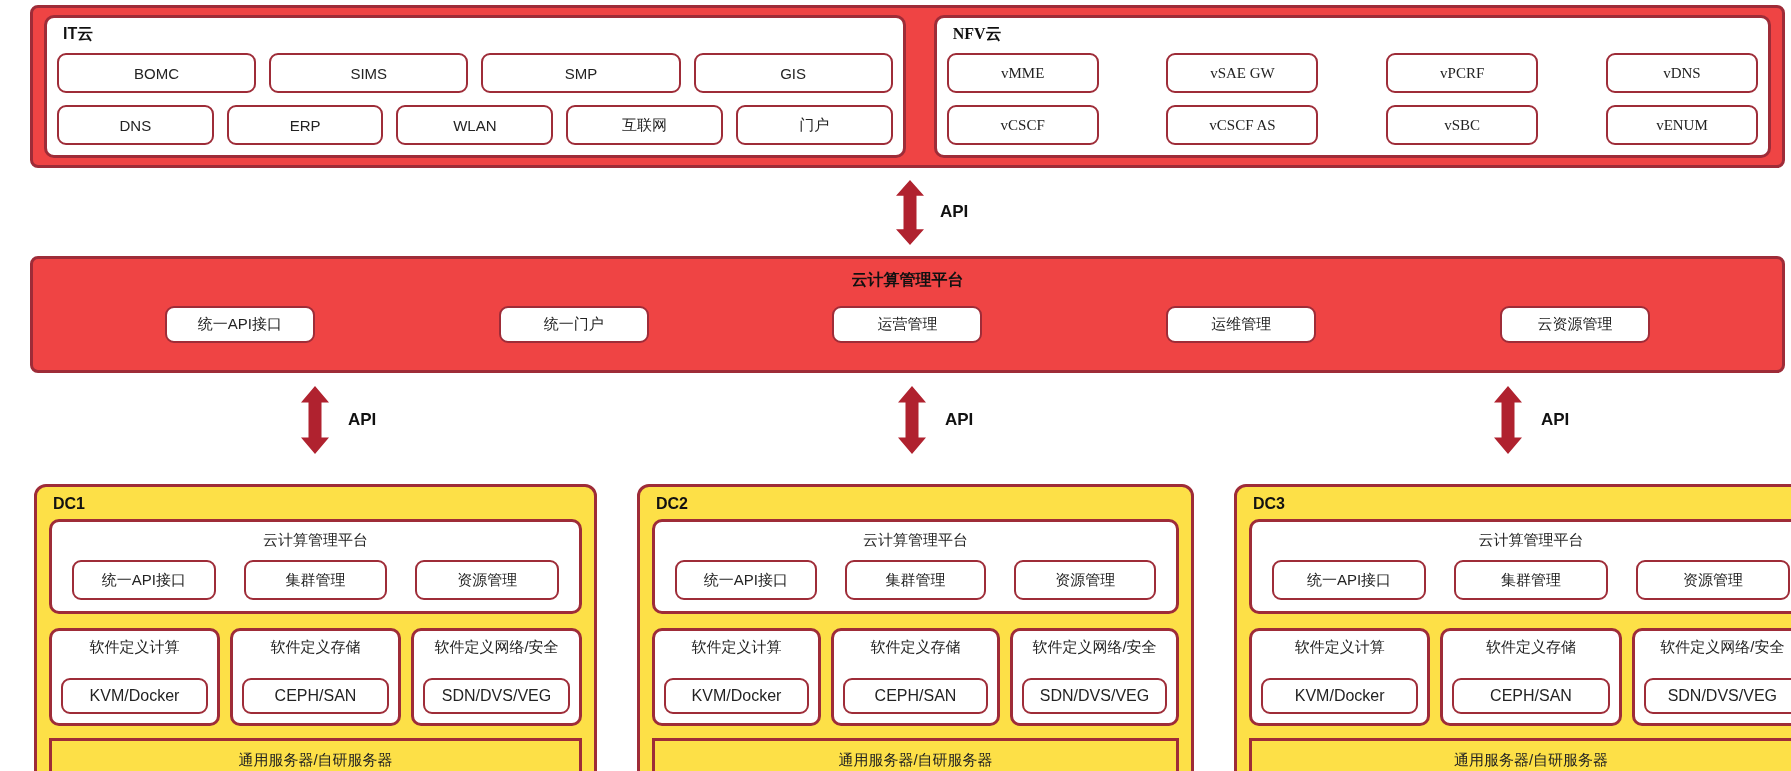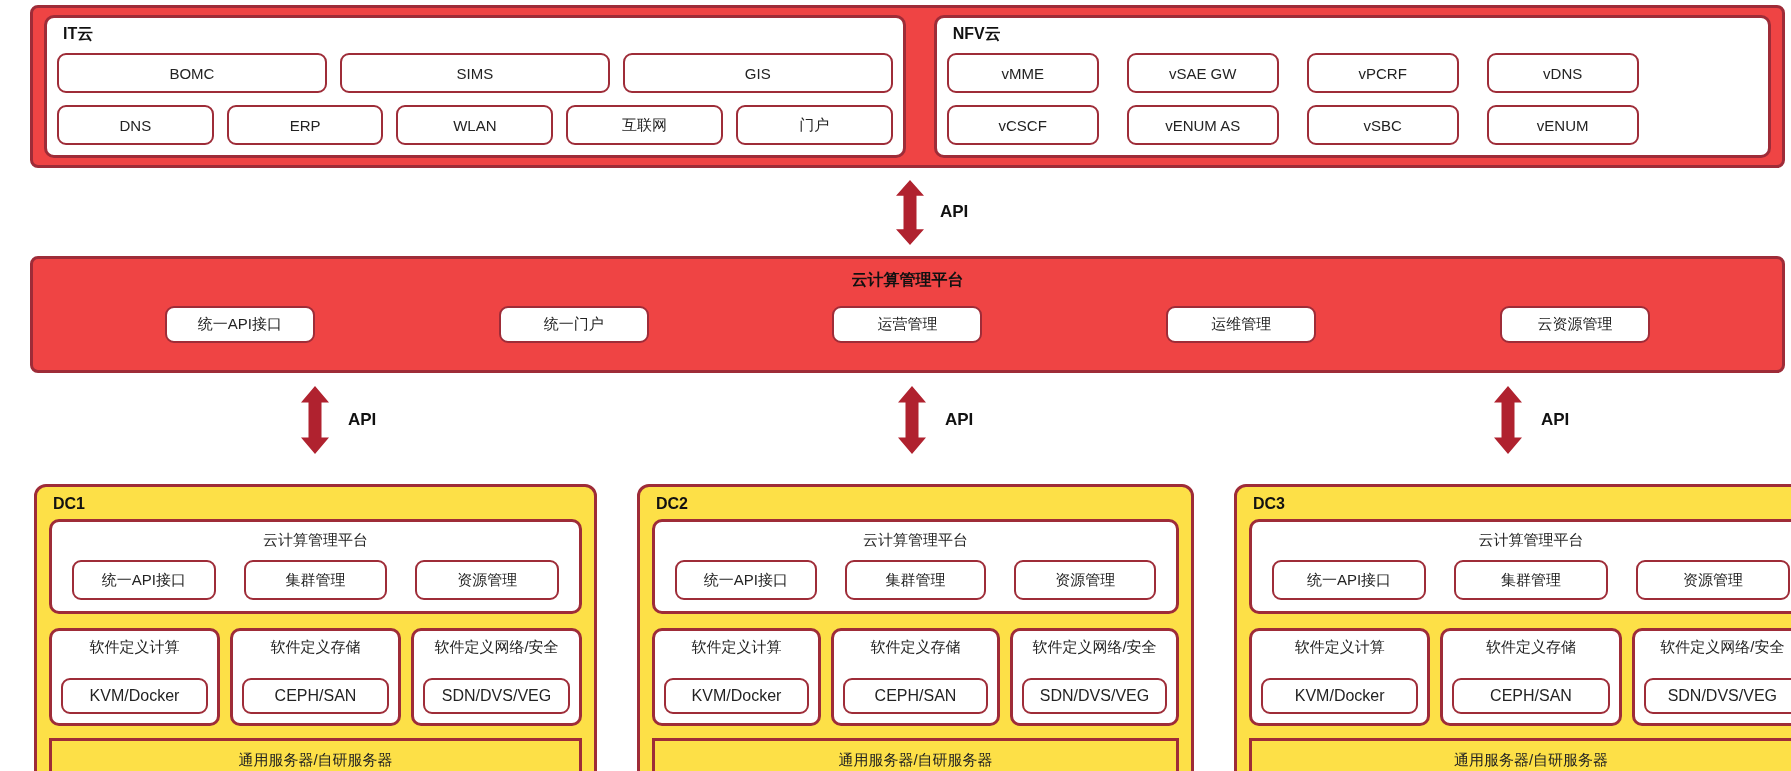--- a/index.html
+++ b/index.html
@@ -24,27 +24,27 @@
   
   #outer-top{
     position:absolute;left:30px;top:5px;width:1755px;height:163px;
     display:flex;gap:28px;padding:7px 11px;box-sizing:border-box;
   }
   .cloud-box{
     border:3px solid var(--color-border);border-radius:10px;box-sizing:border-box;
     display:flex;flex-direction:column;padding:3px 10px 10px;background:#fff;
   }
   #it-cloud{flex:1.03;}
-  #nfv-cloud{flex:1;}
+  #nfv-cloud{flex:1;font-family:Liberation Serif, serif;}
   .cloud-title{font-weight:bold;font-size:16px;color:var(--color-title);padding:3px 6px 0;}
   .cloud-rows{display:flex;flex-direction:column;flex:1;justify-content:flex-end;gap:12px;margin-top:6px;}
   .cloud-row{display:flex;height:40px;}
   .it-row{gap:13px;}
   .it-row .btn{flex:1;}
-  .nfv-row{justify-content:flex-start;gap:28px;}
+  .nfv-row{justify-content:space-between;gap:28px;}
   .nfv-row .btn{width:152px;}
 
   
   .api-arrow{position:absolute;width:30px;}
   .api-arrow svg{width:100%;height:100%;display:block;}
   .api-text{position:absolute;font-weight:bold;font-size:17px;color:var(--color-title);}
   #arrow-1{left:895px;top:180px;height:65px;}
   #api-label-1{left:940px;top:202px;}
   #arrow-2{left:300px;top:386px;height:68px;}
   #api-label-2{left:348px;top:410px;}
@@ -97,20 +97,21 @@
 <body>
 
 <div id="outer-top" class="box">
 
   <div id="it-cloud" class="cloud-box">
     <div class="cloud-title">IT云</div>
     <div class="cloud-rows">
       <div class="cloud-row it-row">
         <div class="btn">BOMC</div>
         <div class="btn">SIMS</div>
+        <div class="btn">SMP</div>
         <div class="btn">GIS</div>
       </div>
       <div class="cloud-row it-row">
         <div class="btn">DNS</div>
         <div class="btn">ERP</div>
         <div class="btn">WLAN</div>
         <div class="btn">互联网</div>
         <div class="btn">门户</div>
       </div>
     </div>
@@ -120,21 +121,21 @@
     <div class="cloud-title">NFV云</div>
     <div class="cloud-rows">
       <div class="cloud-row nfv-row">
         <div class="btn">vMME</div>
         <div class="btn">vSAE GW</div>
         <div class="btn">vPCRF</div>
         <div class="btn">vDNS</div>
       </div>
       <div class="cloud-row nfv-row">
         <div class="btn">vCSCF</div>
-        <div class="btn">vENUM AS</div>
+        <div class="btn">vCSCF AS</div>
         <div class="btn">vSBC</div>
         <div class="btn">vENUM</div>
       </div>
     </div>
   </div>
 </div>
 
 <div id="arrow-1" class="api-arrow">
   <svg viewBox="0 0 30 70" preserveAspectRatio="none" aria-hidden="true">
     <polygon points="15,0 29,17 21.5,17 21.5,53 29,53 15,70 1,53 8.5,53 8.5,17 1,17" fill="var(--color-arrow)"></polygon>

